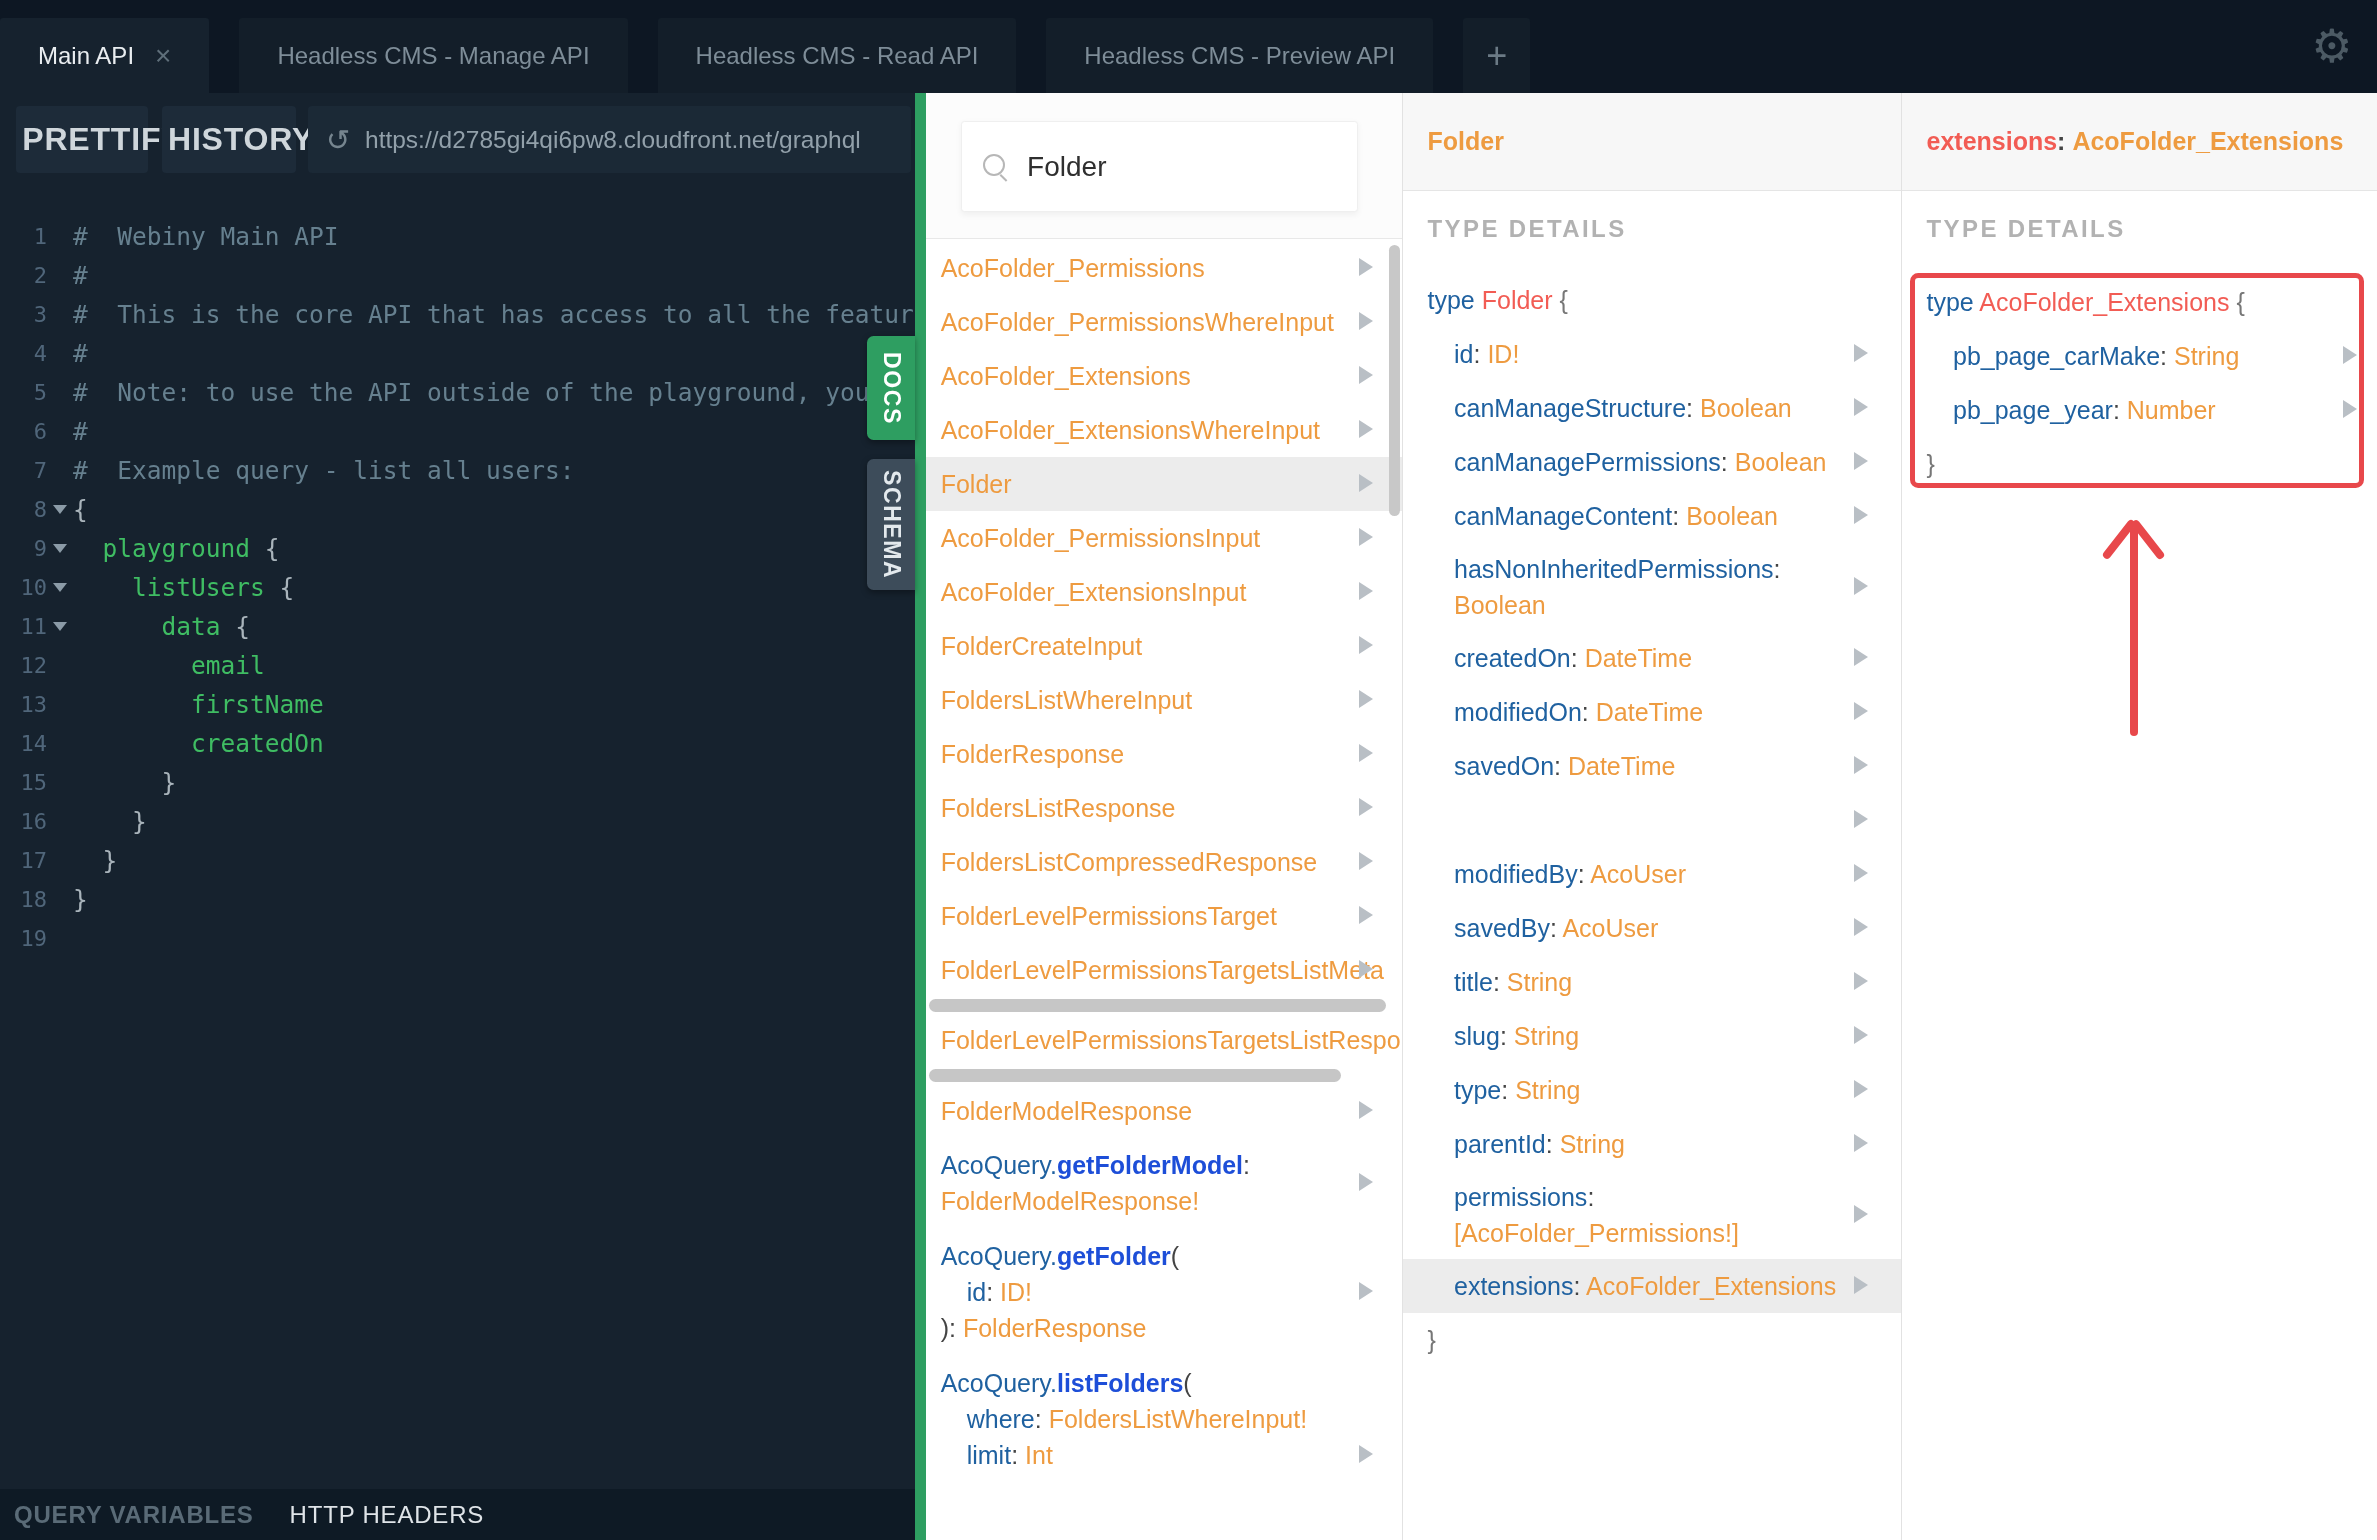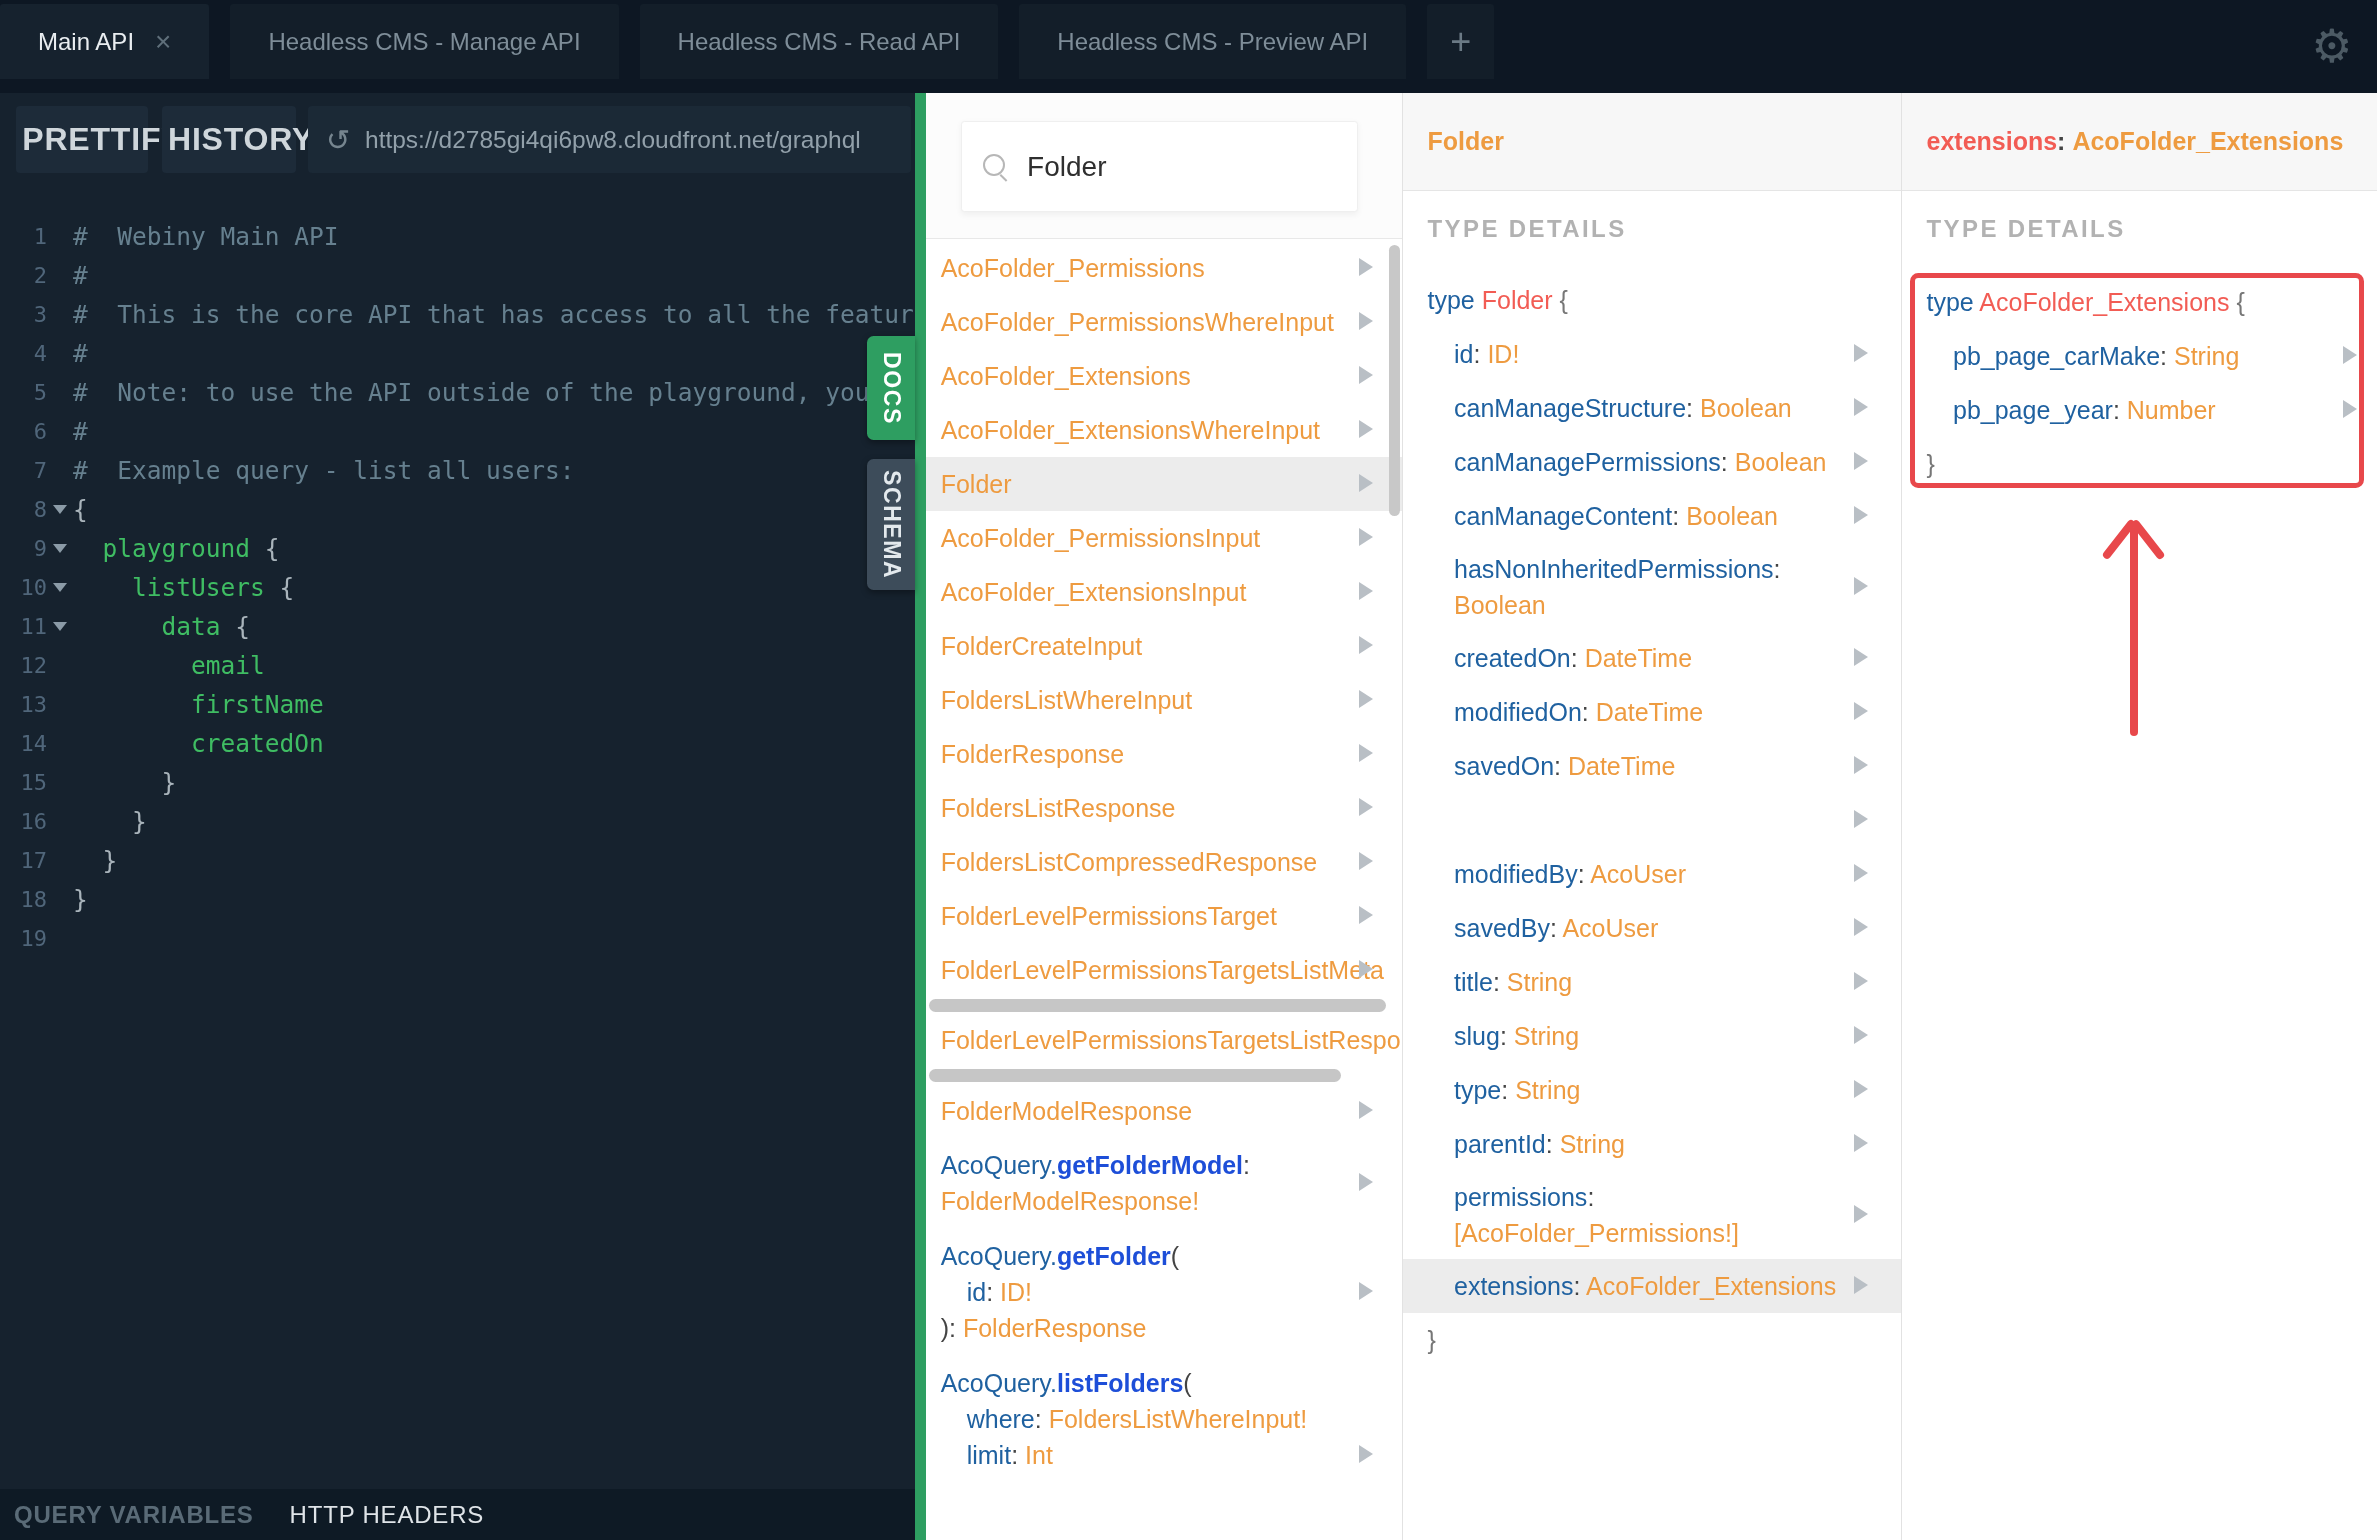--- a/index.html
+++ b/index.html
@@ -2,21 +2,21 @@
 <html style="font-size:13px"><head>
 <meta charset="utf-8">
 <style>
   html,body{margin:0;padding:0;background:#ffffff;}
   *{box-sizing:border-box;}
   #stage{position:relative;width:2377px;height:1540px;overflow:hidden;
          font-family:"Liberation Sans",sans-serif;background:#fff;}
 
   
   #topbar{position:absolute;left:0;top:0;width:2377px;height:93px;background:#0d1723;}
-  #tabs{position:absolute;left:0;top:4px;height:75px;display:flex;gap:21px;align-items:stretch;}
+  #tabs{position:absolute;left:0;top:18px;height:75px;display:flex;gap:30px;align-items:stretch;}
   .tab{display:flex;align-items:center;padding:0 38px;background:#131e29;border-radius:3.3px 3.3px 0 0;
        color:#7e8d98;font-size:24px;white-space:nowrap;cursor:pointer;}
   .tab.active{background:#16222e;color:#e9edf0;}
   .tab .close{margin-left:21px;color:#5f6f7a;font-size:28px;line-height:1;}
   .tab.plus{padding:0 23px;color:#6b7a85;font-size:36px;font-weight:300;}
   #gear{position:absolute;right:24.5px;top:3.3px;font-size:46px;color:#4c5a64;cursor:pointer;line-height:86px;}
 
   
   #leftcol{position:absolute;left:0;top:93px;width:915px;height:1447px;background:#16222e;overflow:hidden;}
   .btn{position:absolute;top:13px;height:67px;background:#1d2b39;border-radius:4.1px;border:none;

